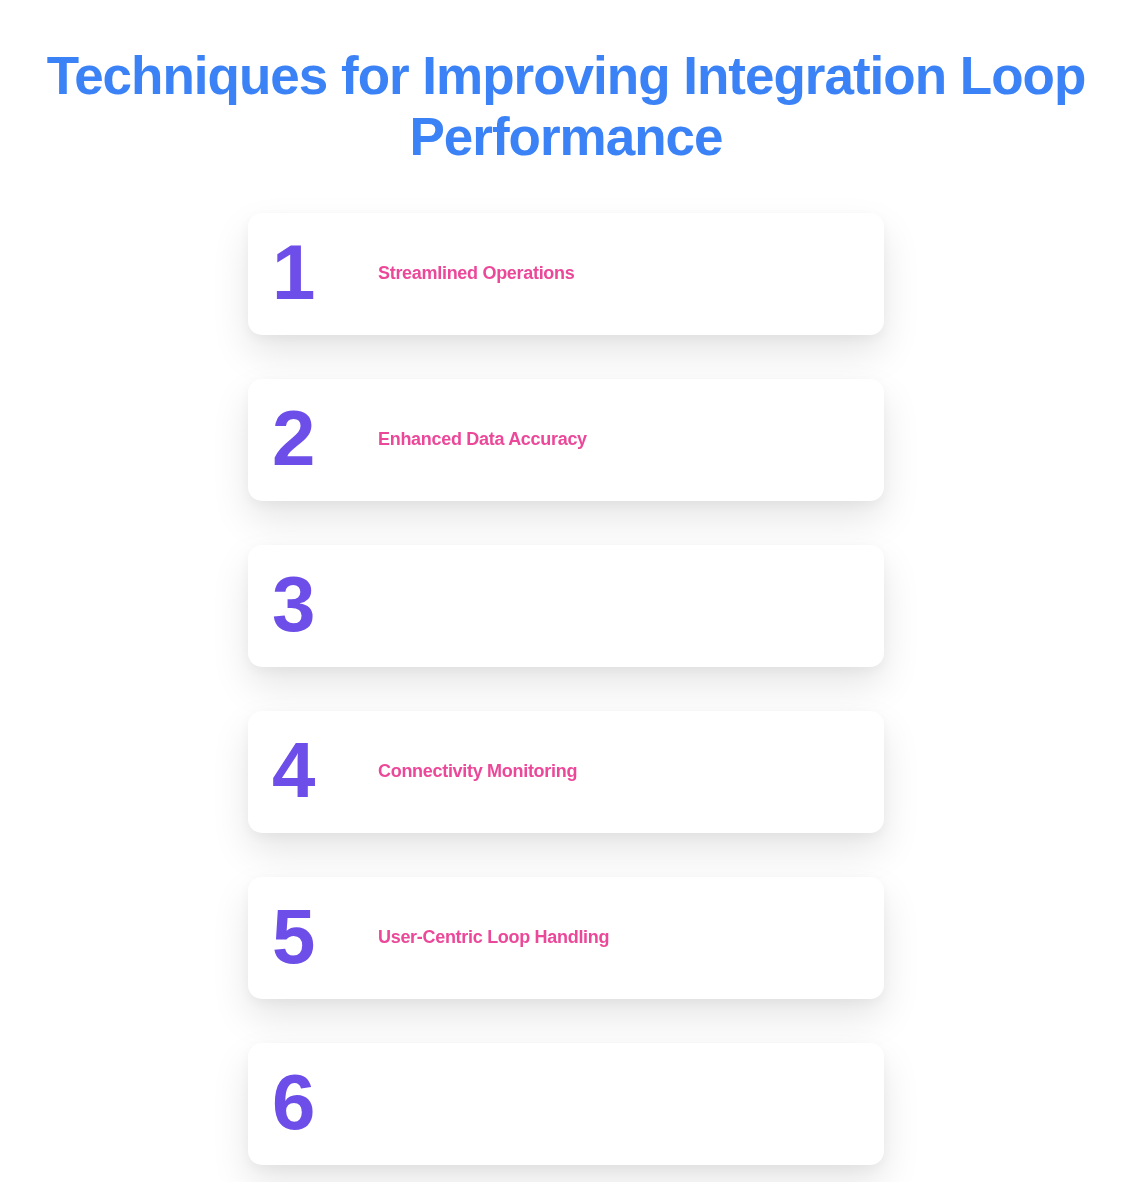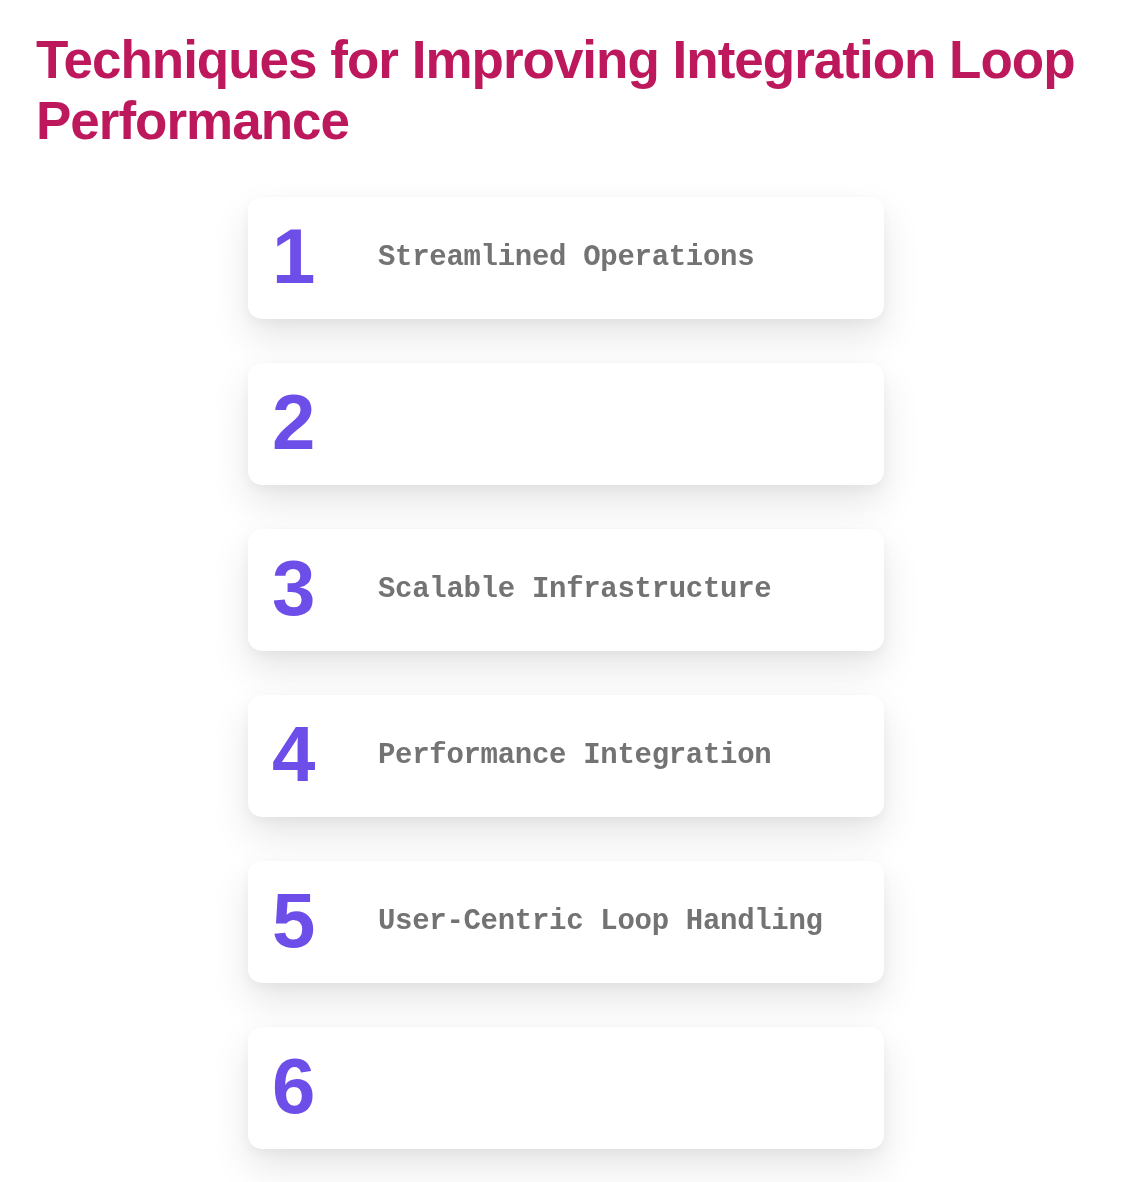--- a/index.html
+++ b/index.html
@@ -4,27 +4,27 @@
 <style>
   * { box-sizing: border-box; margin: 0; padding: 0; }
   body {
     width: 1132px;
     height: 1182px;
     background: #ffffff;
     font-family: -apple-system, BlinkMacSystemFont, "Segoe UI", Helvetica, Arial, sans-serif;
     padding-top: 30px;
   }
   .title {
-    text-align: left;
+    text-align: center;
     font-size: 53px;
     font-weight: 800;
-    color: #be185d;
+    color: #3b82f6;
     line-height: 1.15;
     letter-spacing: -1px;
-    margin: 0 auto 45px auto;
+    margin: 16px auto 45px auto;
     max-width: 1060px;
   }
   .list {
     width: 636px;
     margin: 0 auto;
     display: flex;
     flex-direction: column;
     gap: 44px;
   }
   .card {
@@ -42,47 +42,46 @@
     left: 24px;
     top: 50%;
     transform: translateY(-52%);
     font-size: 78px;
     font-weight: 900;
     color: #6d4ee8;
     letter-spacing: -3px;
     line-height: 1;
   }
   .label {
-    font-size: 29px;
+    font-size: 18px;
     font-weight: 800;
-    color: #737373;
+    color: #ec4899;
     letter-spacing: -0.3px;
-    font-family: Liberation Mono, monospace;
   }
 </style>
 </head>
 <body>
 
 <h1 class="title">Techniques for Improving Integration Loop Performance</h1>
 
 <div class="list">
   <div class="card">
     <div class="num">1</div>
     <div class="label">Streamlined Operations</div>
   </div>
   <div class="card">
     <div class="num">2</div>
+    <div class="label">Enhanced Data Accuracy</div>
   </div>
   <div class="card">
     <div class="num">3</div>
-    <div class="label">Scalable Infrastructure</div>
   </div>
   <div class="card">
     <div class="num">4</div>
-    <div class="label">Performance Integration</div>
+    <div class="label">Connectivity Monitoring</div>
   </div>
   <div class="card">
     <div class="num">5</div>
     <div class="label">User-Centric Loop Handling</div>
   </div>
   <div class="card">
     <div class="num">6</div>
   </div>
 </div>
 

